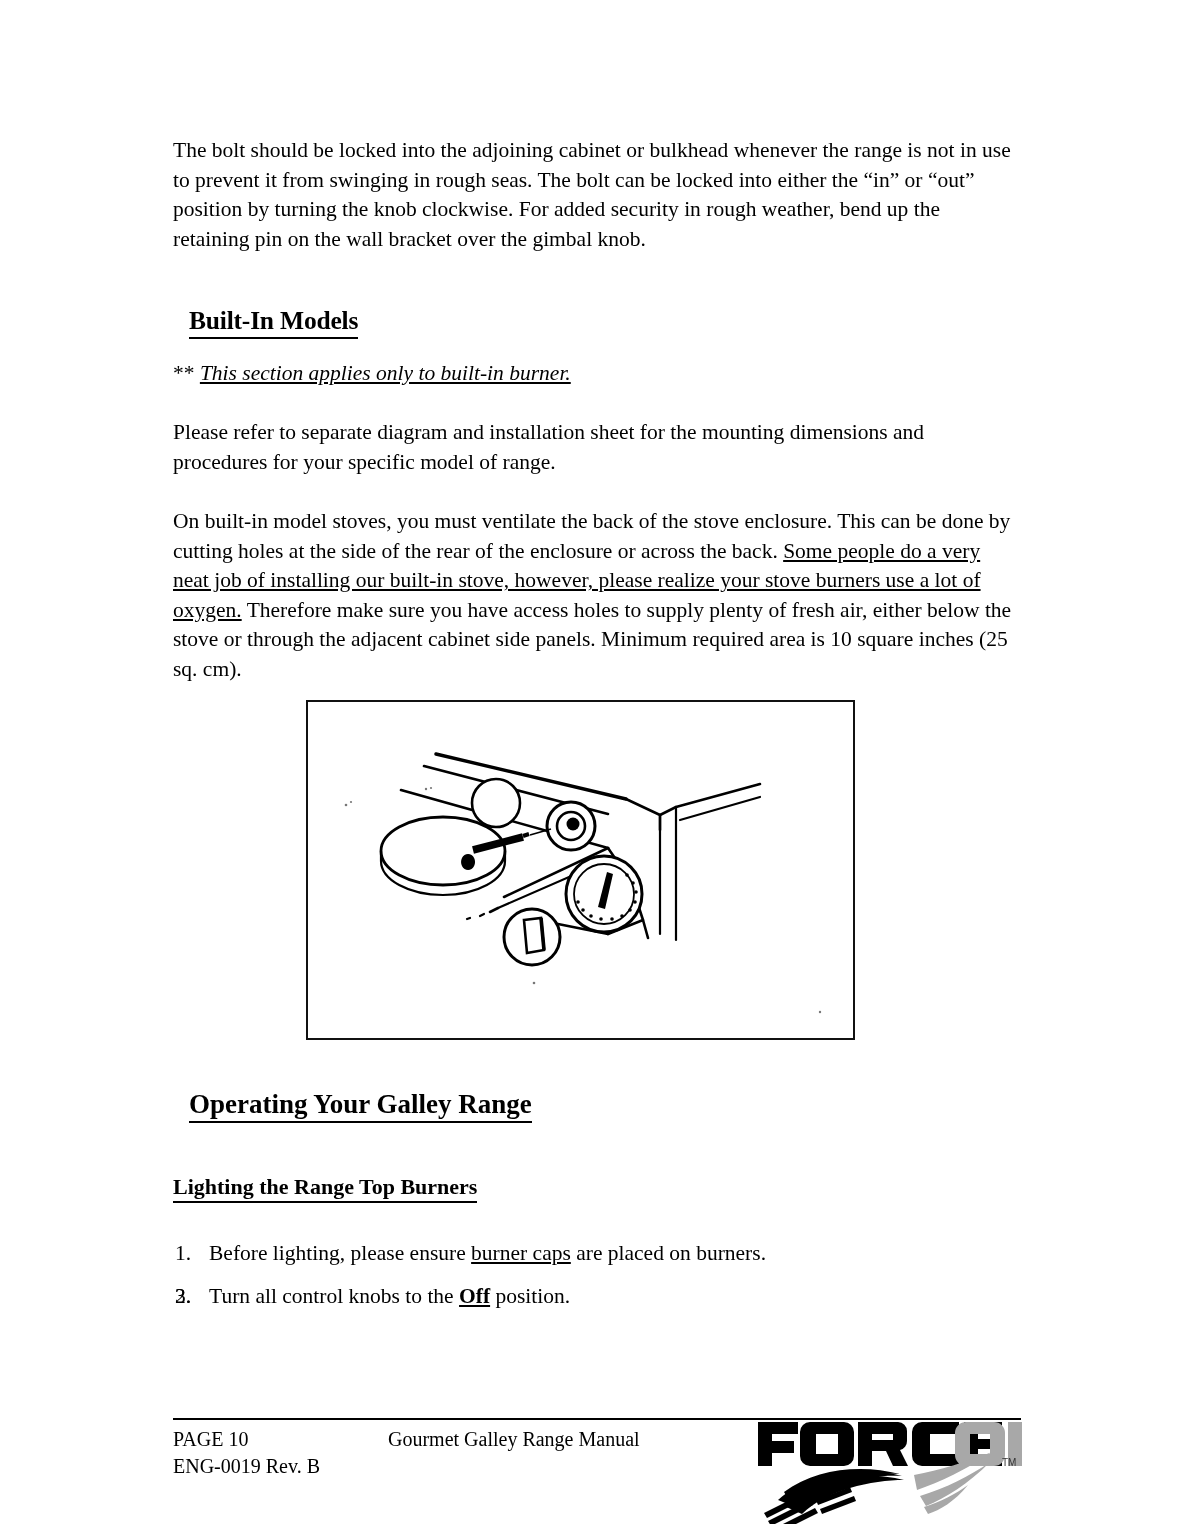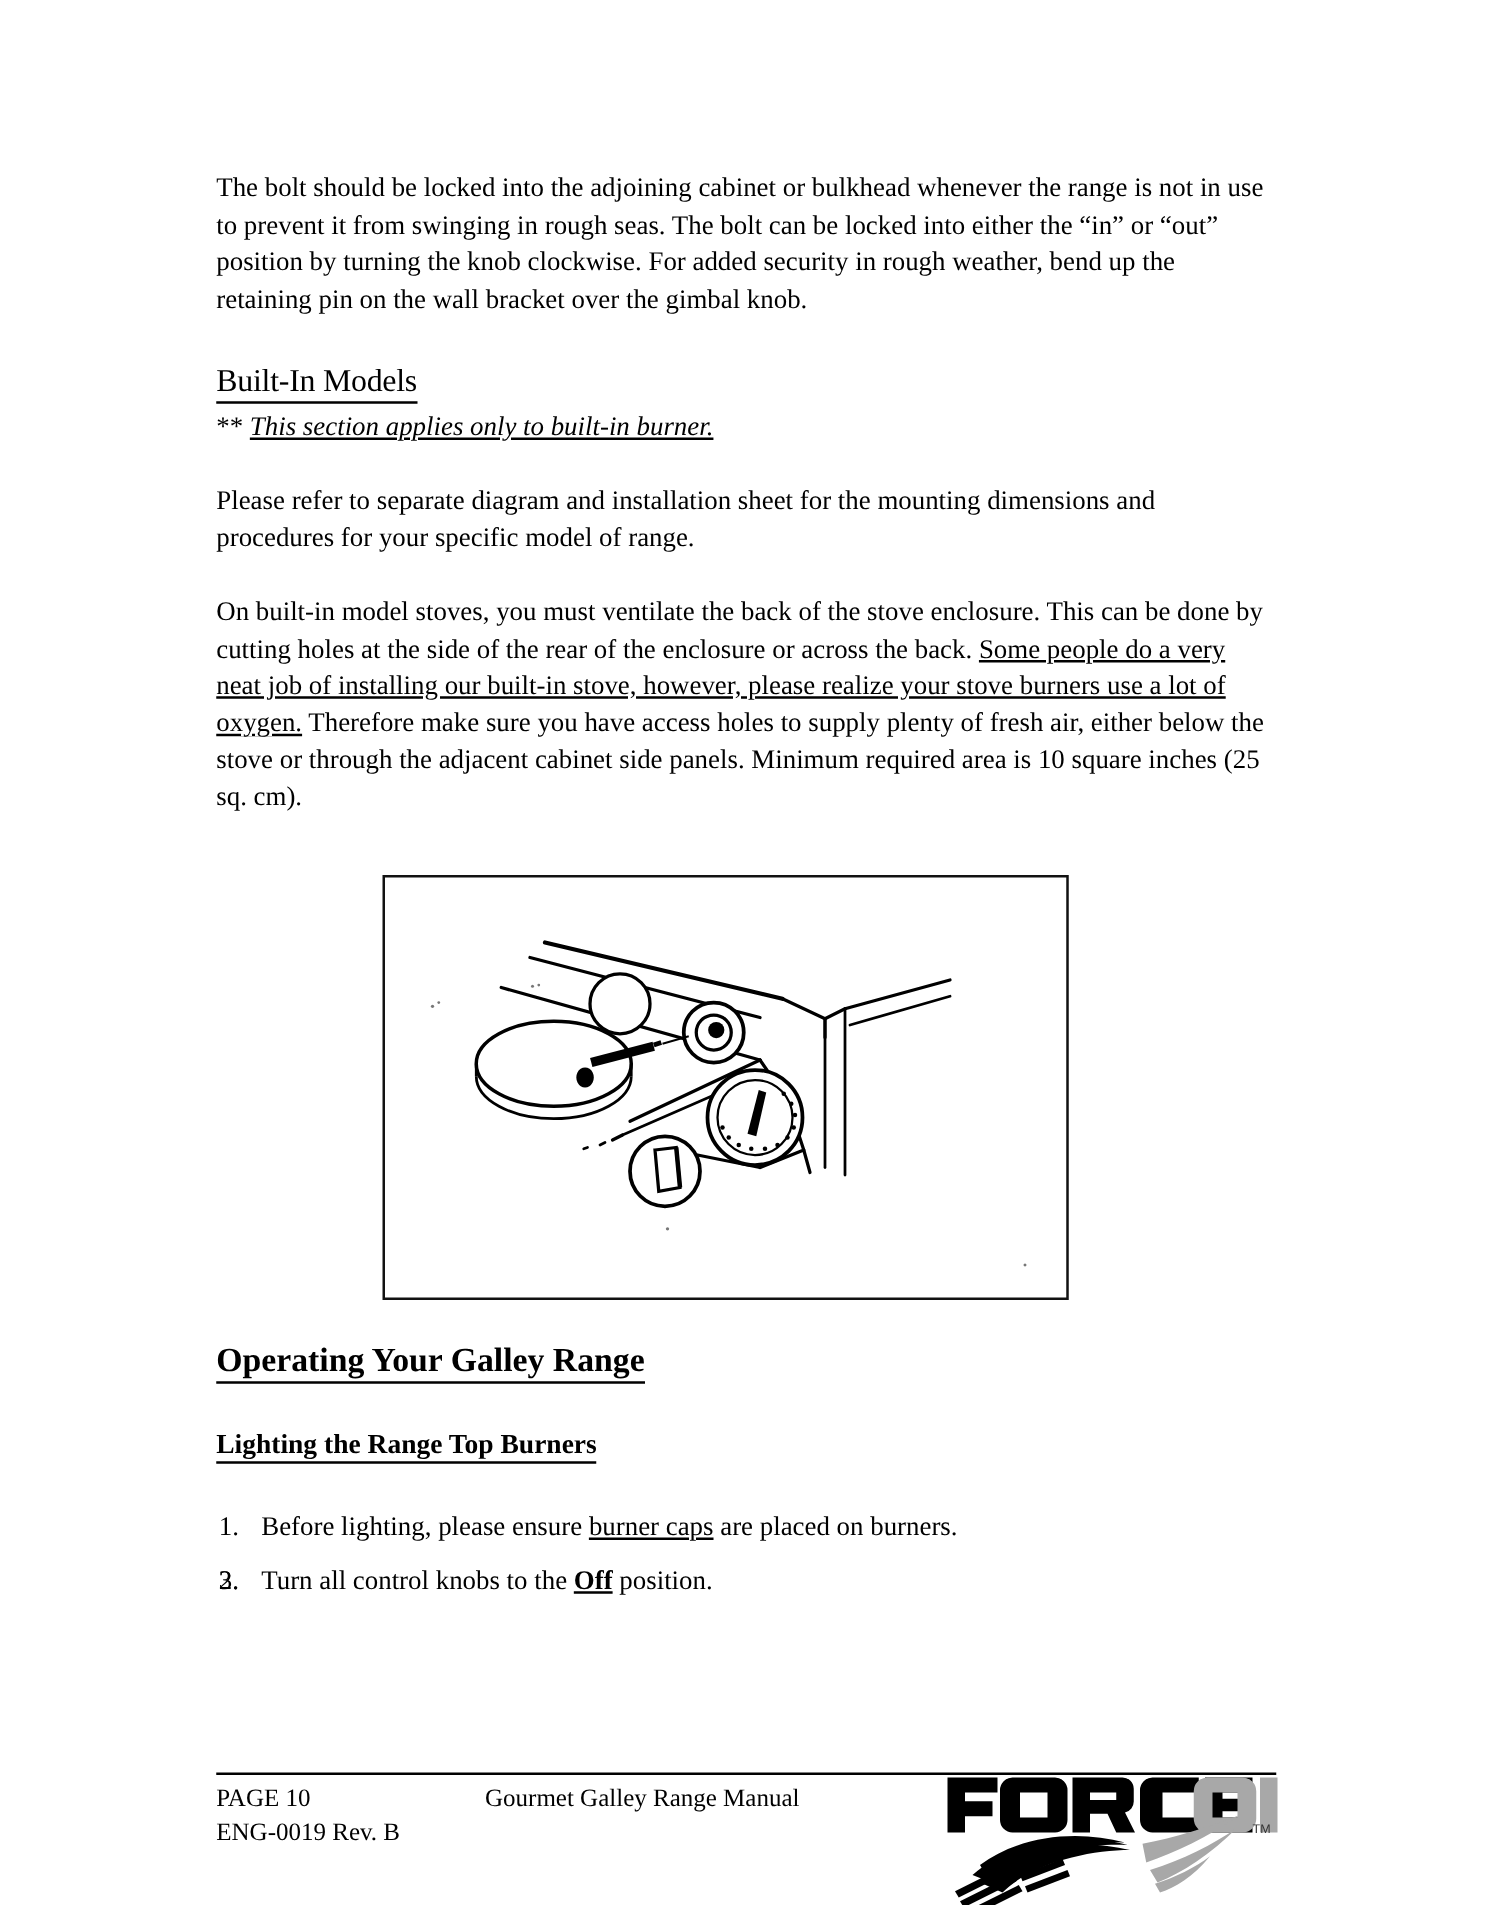--- a/index.html
+++ b/index.html
@@ -29,23 +29,23 @@
     font-size: 21.5px;
     line-height: 29.5px;
     margin: 0 0 0 0;
     text-align: left;
   }
   .gap-md { height: 30px; }
   .gap-lg { height: 36px; }
 
   h2.section-heading {
     font-size: 25.5px;
-    font-weight: normal;
+    font-weight: bold;
     line-height: 30px;
-    margin: 0;
+    margin: 16px;
     display: inline-block;
     border-bottom: 2.2px solid #000;
     padding-bottom: 1px;
     letter-spacing: -0.2px;
   }
   .heading-wrap { margin: 0; }
 
   .note-line {
     font-size: 21.5px;
     line-height: 29px;
@@ -73,21 +73,21 @@
     border: 2px solid #111;
     background: #ffffff;
     box-sizing: border-box;
   }
   .figure-box svg { display: block; }
 
   
   h2.heading-operating {
     font-size: 27px;
     font-weight: bold;
-    margin: 0;
+    margin: 16px;
     display: inline-block;
     border-bottom: 2.4px solid #000;
     padding-bottom: 1px;
     line-height: 32px;
   }
   h3.heading-lighting {
     font-size: 22px;
     font-weight: bold;
     margin: 0;
     display: inline-block;

